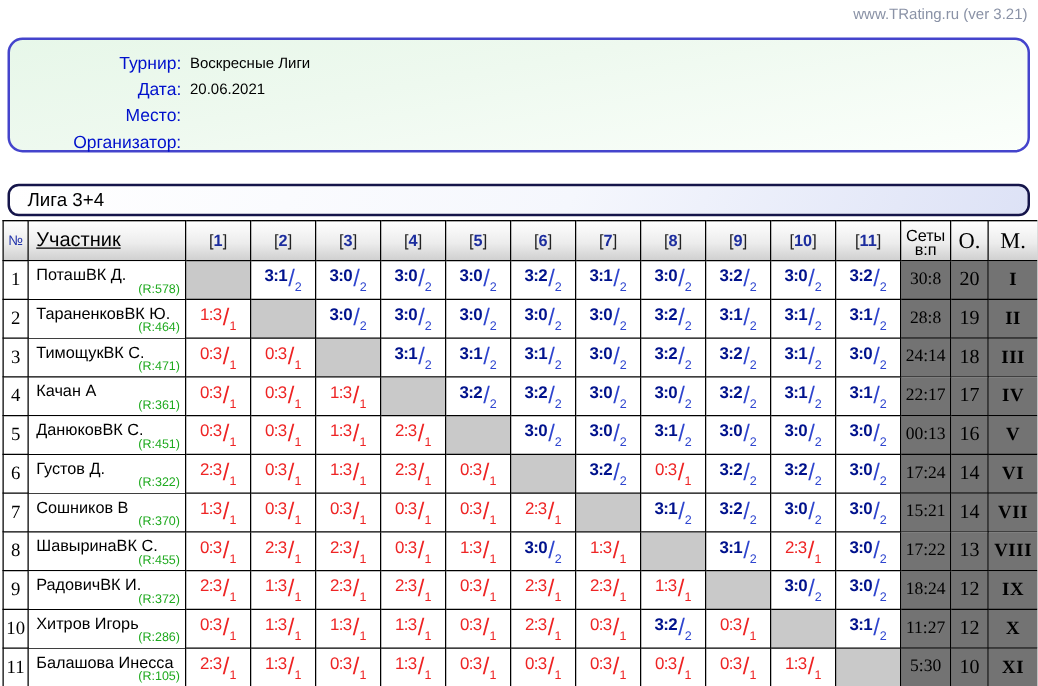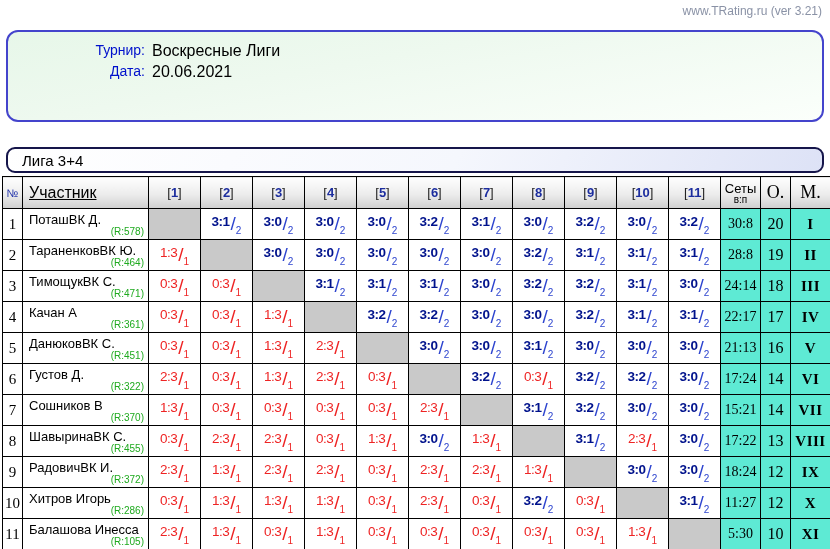--- a/index.html
+++ b/index.html
@@ -19,21 +19,21 @@
     border:2px solid #4444cc; border-radius:12px;
     background:linear-gradient(170deg,#e7f7e9 0%,#eef9ef 40%,#fbfffb 100%);
     padding-top:8px;
     padding-left:32px;
   }
   .info-row { display:flex; height:21px; line-height:21px; }
   .info-label {
     width:112px; text-align:right; padding-right:7px;
     color:#0010cc; font-size:14px;
   }
-  .info-value { color:#000; font-size:16px; }
+  .info-value { color:#000; font-size:12px; }
   
   .league-bar {
     position:absolute; left:6px; top:147px; width:818px; height:26px;
     border:2px solid #15154a; border-radius:9px;
     background:linear-gradient(115deg,#ffffff 0%,#f5f7fd 55%,#dde2f6 100%);
     display:flex; align-items:center; padding-left:14px;
   }
   .league-title { font-size:15px; color:#000; }
   
   table.results {
@@ -47,21 +47,21 @@
   .results tbody tr { height:31px; }
   .results th {
     background:linear-gradient(#fefefe 0%,#ececec 55%,#cfcfcf 100%);
     font-weight:normal; text-align:center; vertical-align:middle;
   }
   .h-num { font-size:11px; color:#2233aa; }
   .h-part { font-size:16px; color:#000; text-align:left !important; padding-left:6px !important;text-decoration:underline; }
   .h-round { font-size:13px; color:#222; }
   .h-round .rd { color:#1c2d9e; font-weight:bold; }
   .h-sets .sets1 { font-size:13px; line-height:13px; color:#000; }
-  .h-sets .sets2 { font-size:10px;  line-height:9px;  color:#000; }
+  .h-sets .sets2 { font-size:13px;  line-height:9px;  color:#000; }
   .h-pts, .h-place { font-family:"Liberation Serif", serif; font-size:18px; color:#000; }
   
   .c-num {
     font-family:"Liberation Serif", serif; font-size:15px; text-align:center;
     background:#fff; color:#000;
   }
   .c-name { position:relative; background:#fff; }
   .p-name {
     position:absolute; left:6px; top:3px; font-size:13px; color:#000;
   }
@@ -72,41 +72,49 @@
   .c-score .sc { font-size:13.5px; letter-spacing:-0.5px; }
   .c-score .sl { font-size:19px; font-weight:normal; vertical-align:-4px; margin-left:1px; }
   .c-score .sp { font-size:10px; vertical-align:-8px; }
   .win  .sc { color:#00128c; font-weight:bold; }
   .win  .sl, .win .sp { color:#2e45cf; }
   .loss .sc { color:#ee2424; font-weight:normal; }
   .loss .sl, .loss .sp { color:#ee2424; }
   .diag { background:#c9c9c9; }
   .c-sets, .c-pts, .c-place {
     font-family:"Liberation Serif", serif; text-align:center; vertical-align:middle;
-    background:#5eead4; color:#000;
+    background:#737373; color:#000;
   }
   .c-sets { font-size:14px; }
   .c-pts  { font-size:16px; }
   .c-place{ font-size:15px; font-weight:bold; letter-spacing:0.5px; }
 </style>
 </head>
 <body>
 
 <div class="page">
 
   <div class="credit">www.TRating.ru (ver 3.21)</div>
 
   <div class="info-box">
       <div class="info-row">
         <span class="info-label">Турнир:</span>
         <span class="info-value">Воскресные Лиги</span>
       </div>
       <div class="info-row">
         <span class="info-label">Дата:</span>
         <span class="info-value">20.06.2021</span>
+      </div>
+      <div class="info-row">
+        <span class="info-label">Место:</span>
+        <span class="info-value"></span>
+      </div>
+      <div class="info-row">
+        <span class="info-label">Организатор:</span>
+        <span class="info-value"></span>
       </div>
     </div>
 
   <div class="league-bar">
     <span class="league-title">Лига 3+4</span>
   </div>
 
   <table class="results">
     <colgroup>
         <col style="width: 20px;">
@@ -244,21 +252,21 @@
           <td class="c-score loss"><span class="sc">0:3</span><span class="sl">/</span><span class="sp">1</span></td>
           <td class="c-score loss"><span class="sc">1:3</span><span class="sl">/</span><span class="sp">1</span></td>
           <td class="c-score loss"><span class="sc">2:3</span><span class="sl">/</span><span class="sp">1</span></td>
           <td class="diag"></td>
           <td class="c-score win"><span class="sc">3:0</span><span class="sl">/</span><span class="sp">2</span></td>
           <td class="c-score win"><span class="sc">3:0</span><span class="sl">/</span><span class="sp">2</span></td>
           <td class="c-score win"><span class="sc">3:1</span><span class="sl">/</span><span class="sp">2</span></td>
           <td class="c-score win"><span class="sc">3:0</span><span class="sl">/</span><span class="sp">2</span></td>
           <td class="c-score win"><span class="sc">3:0</span><span class="sl">/</span><span class="sp">2</span></td>
           <td class="c-score win"><span class="sc">3:0</span><span class="sl">/</span><span class="sp">2</span></td>
-          <td class="c-sets">21:13</td>
+          <td class="c-sets">00:13</td>
           <td class="c-pts">16</td>
           <td class="c-place">V</td>
         </tr>
         <tr>
           <td class="c-num">6</td>
           <td class="c-name">
             <span class="p-name">Густов Д.</span>
             <span class="p-rating">(R:322)</span>
           </td>
           <td class="c-score loss"><span class="sc">2:3</span><span class="sl">/</span><span class="sp">1</span></td>

